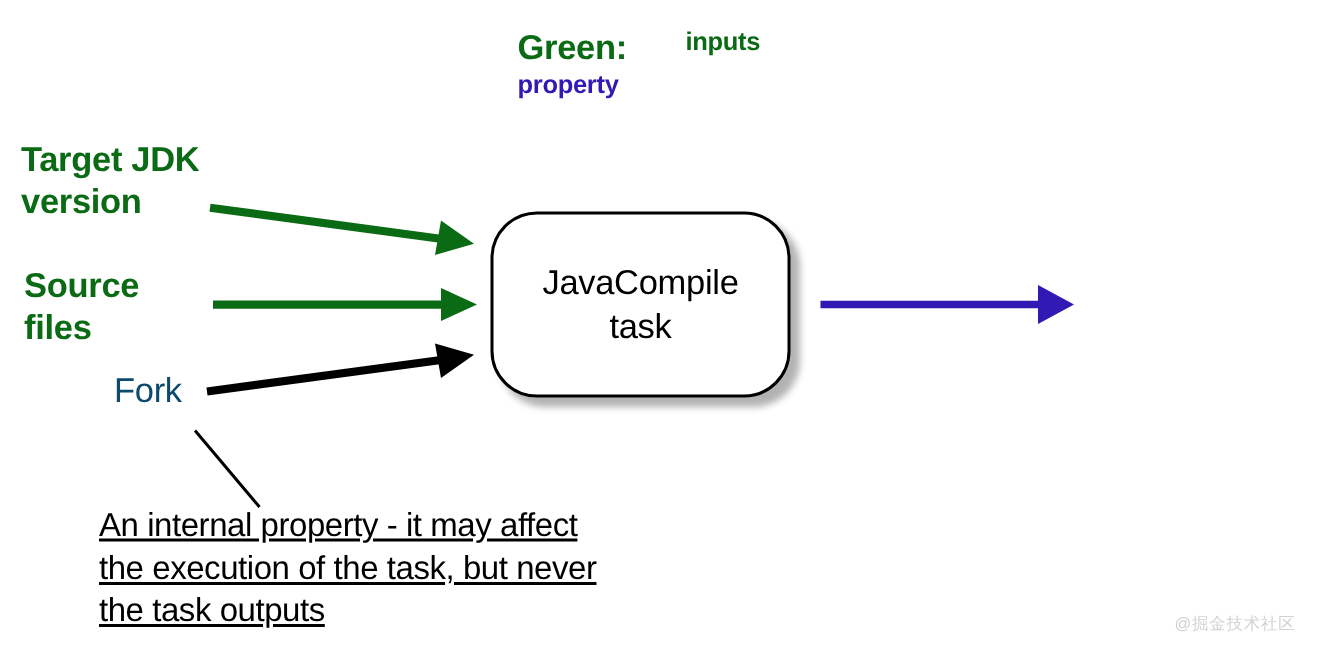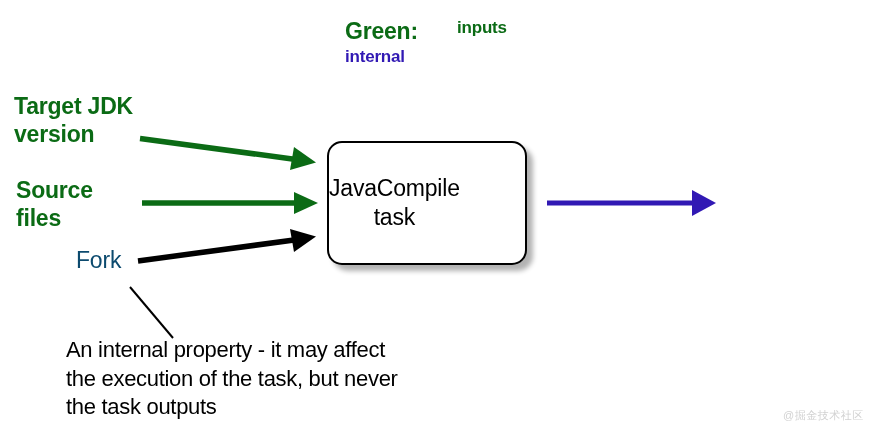--- a/index.html
+++ b/index.html
@@ -78,44 +78,46 @@
   }
 
   
   #task-box {
     left: 327px;
     top: 141px;
     width: 200px;
     height: 124px;
     background: #ffffff;
     border: 2.5px solid #000000;
-    border-radius: 15px;
+    border-radius: 31px;
     box-sizing: border-box;
     box-shadow: 6px 6px 5px rgba(0,0,0,0.30);
     display: flex;
     align-items: center;
+    justify-content: center;
   }
   #task-box-label {
     font-size: 23px;
     line-height: 29px;
     text-align: center;
     color: #000000;
     white-space: pre-line;
     letter-spacing: -0.2px;
   }
 
   
   #caption {
     left: 66px;
     top: 336px;
     font-size: 22px;
     line-height: 28.5px;
     color: #000000;
     white-space: pre-line;
     letter-spacing: -0.3px;
+    text-decoration: underline;
   }
 
   
   #arrows {
     left: 0;
     top: 0;
     width: 879px;
     height: 436px;
     pointer-events: none;
   }
@@ -161,21 +163,21 @@
       <line x1="130" y1="287" x2="173" y2="338" stroke="#000000" stroke-width="2" stroke-linecap="butt"></line>
     </g>
   </svg>
 
   <div id="legend" class="abs">
     <div class="legend-row">
       <span class="legend-key c-green">Green:</span>
       <span class="legend-val c-green">inputs</span>
     </div>
     <div class="legend-row">
-      <span class="legend-val c-blue">internal</span>
+      <span class="legend-val c-blue">property</span>
     </div>
   </div>
 
   <div id="label-jdk" class="abs side-label">Target JDK
 version</div>
 
   <div id="label-source" class="abs side-label">Source
 files</div>
 
   <div id="label-fork" class="abs">Fork</div>

